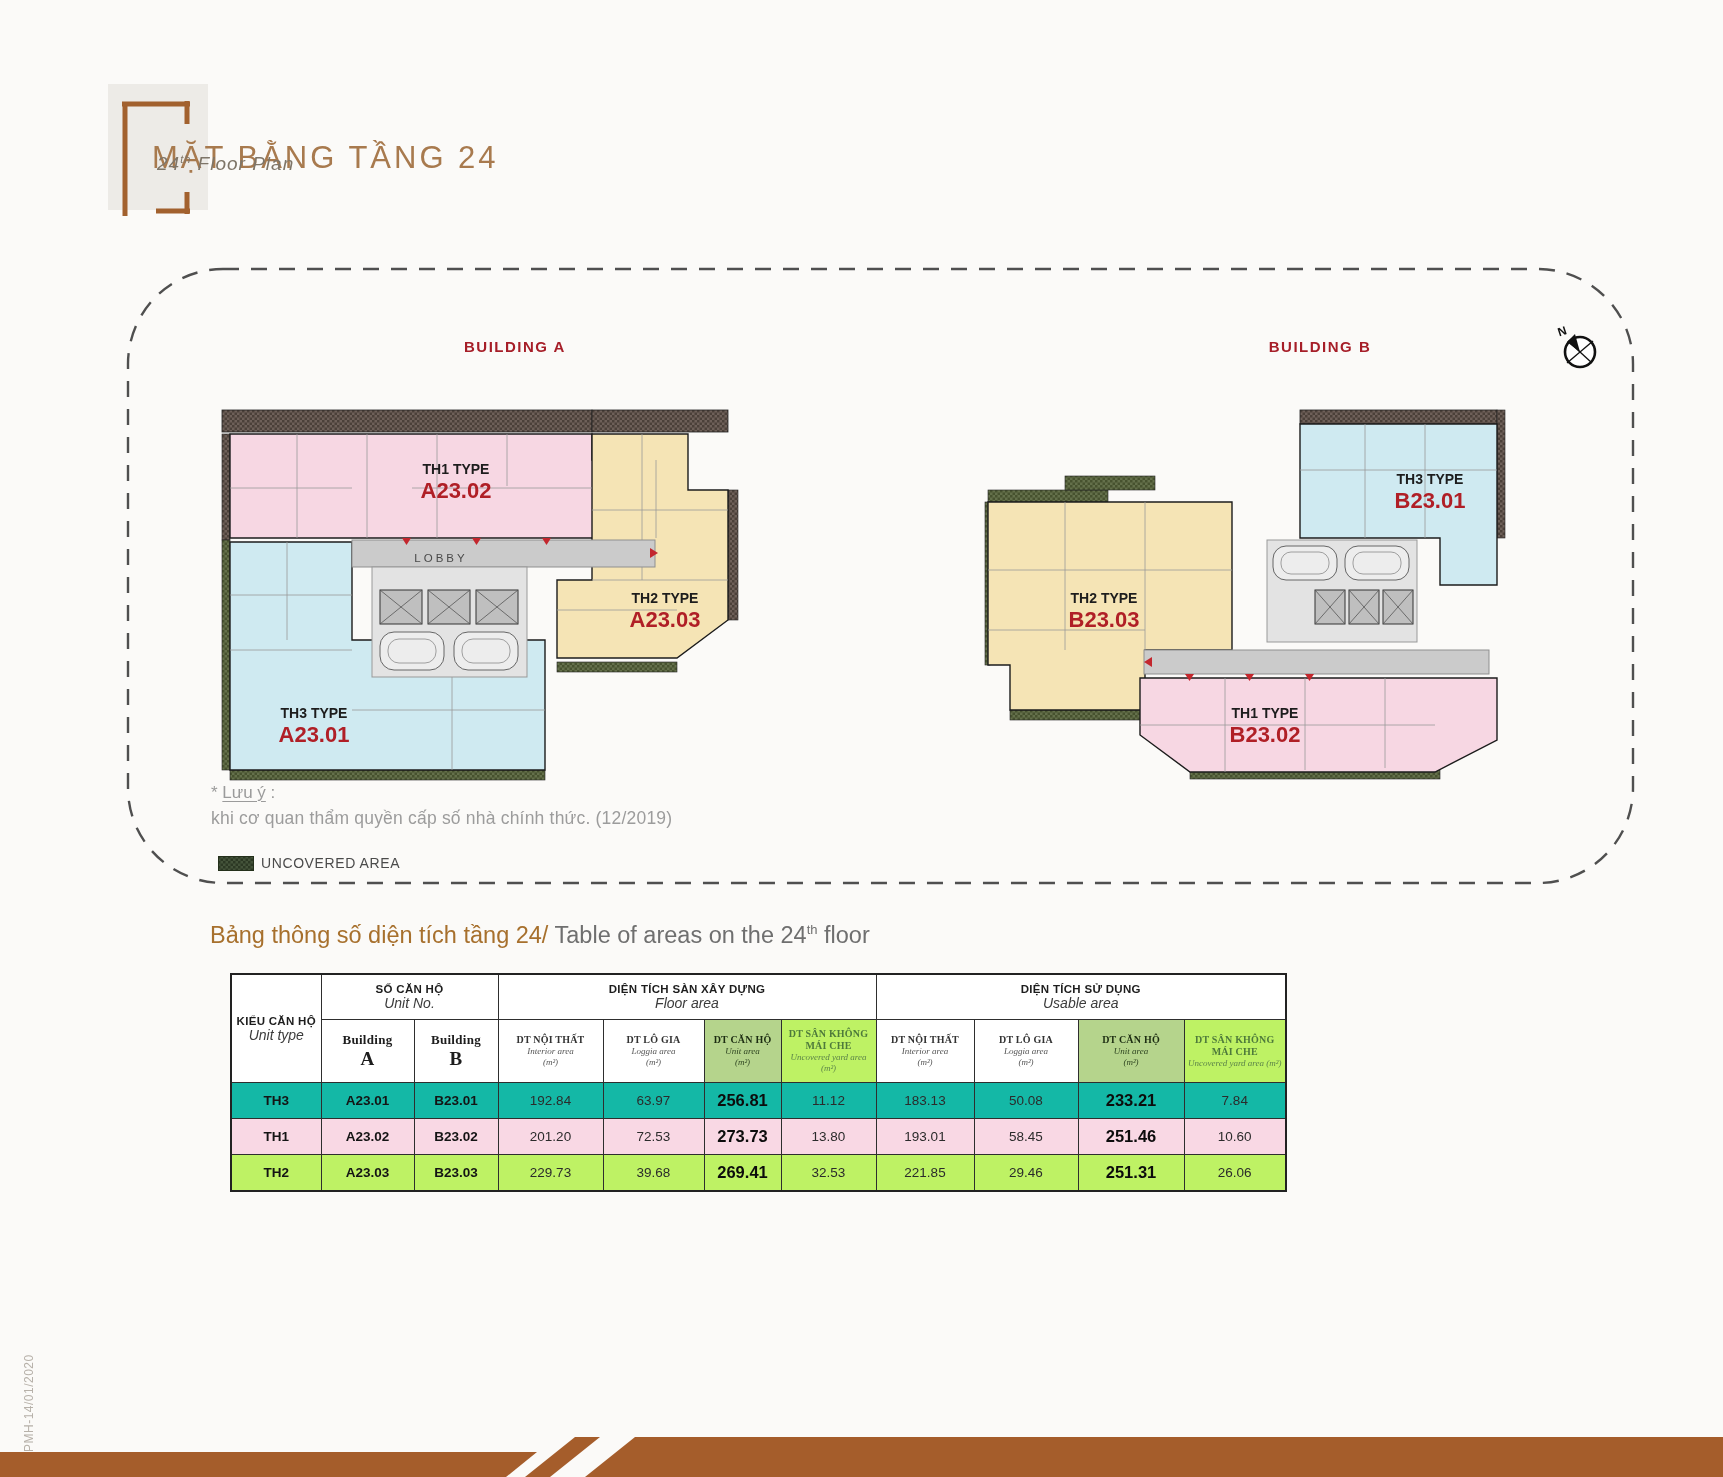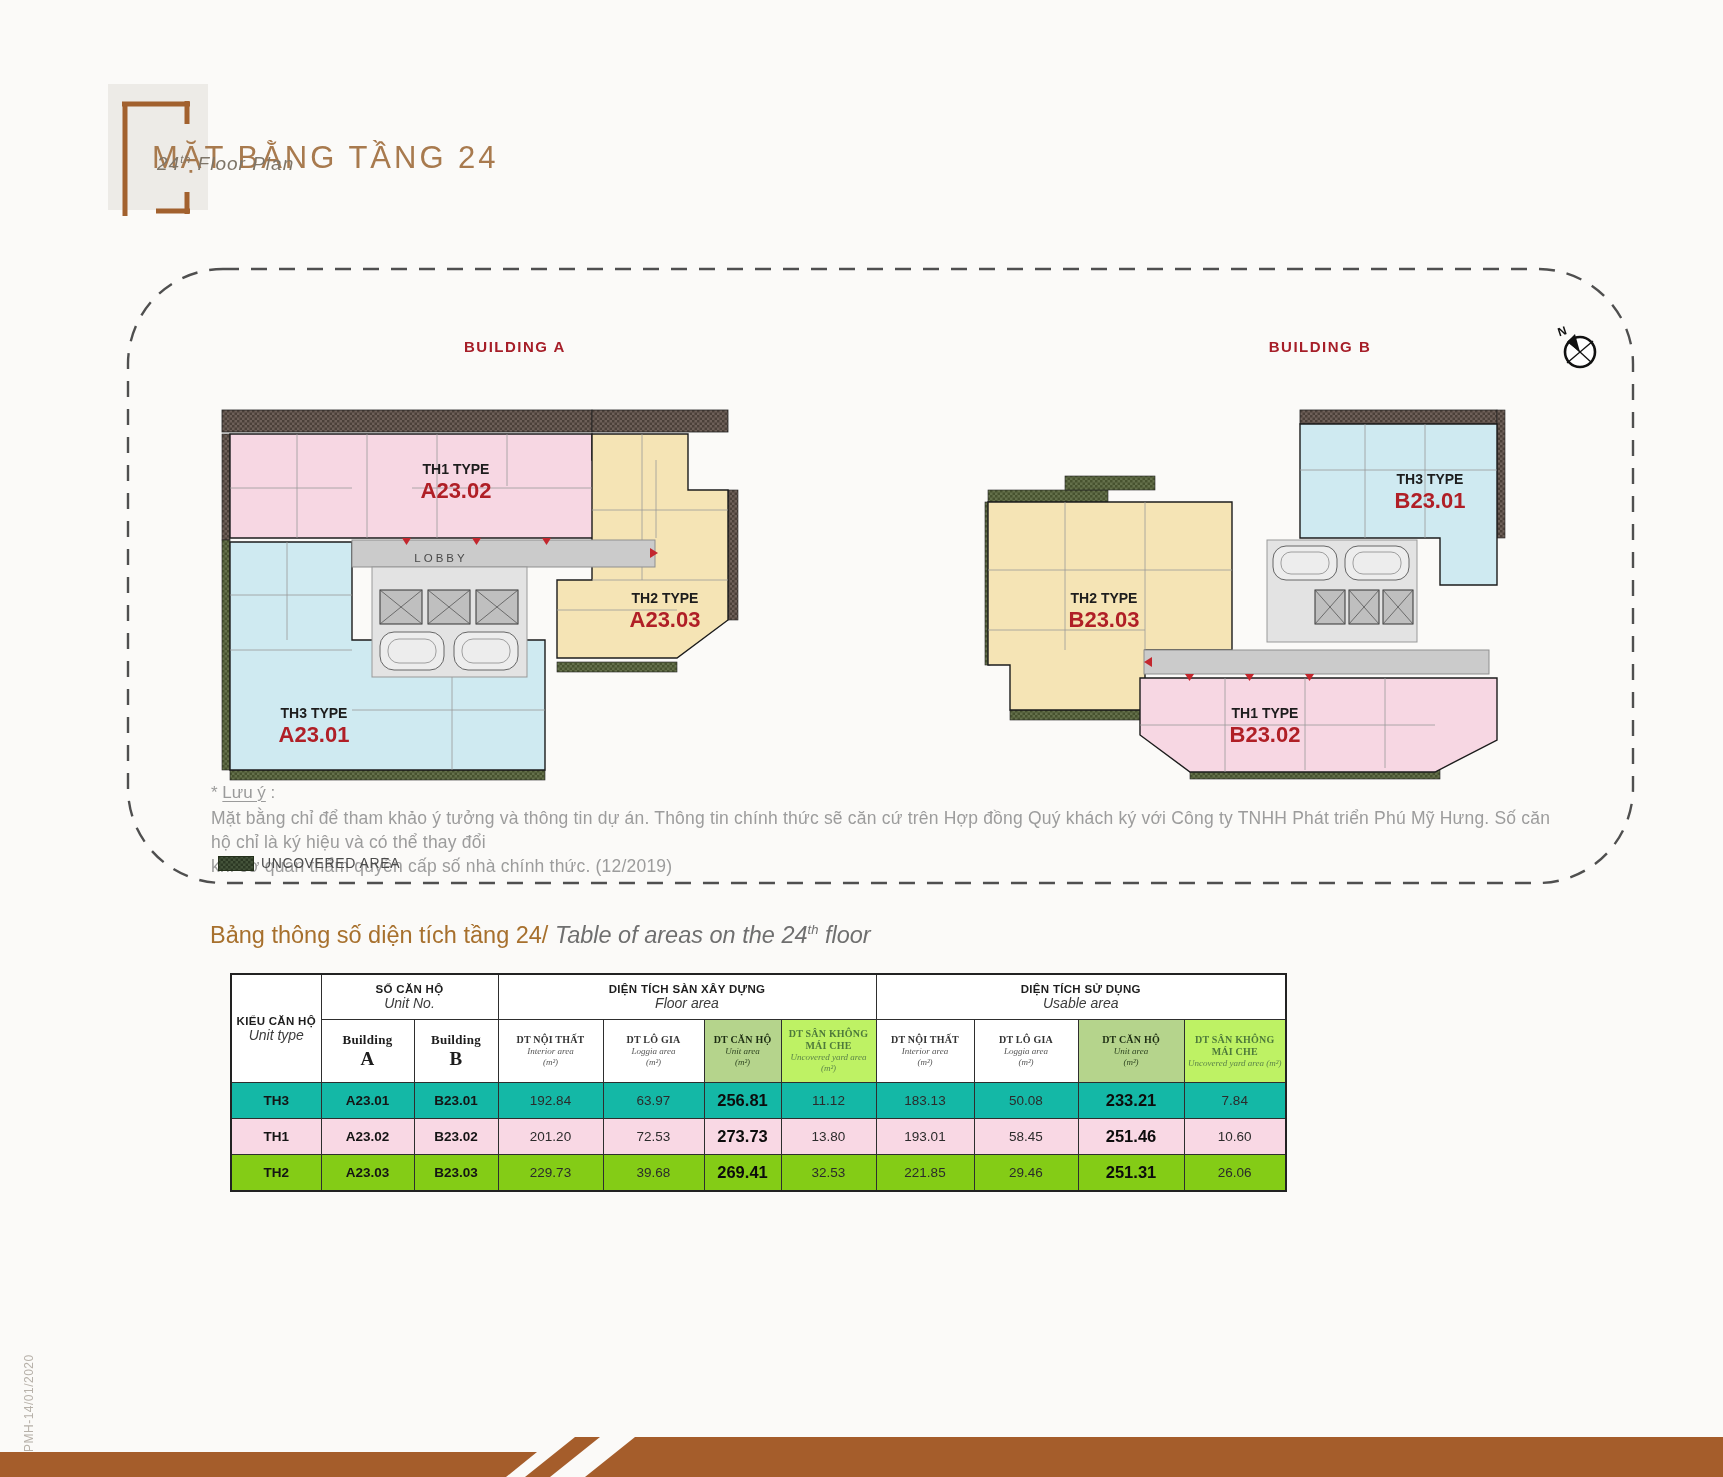--- a/index.html
+++ b/index.html
@@ -21,39 +21,39 @@
   
   .note-head{left:211px;top:783px;font-size:17px;color:#9b9b9b;}
   .note-head u{text-underline-offset:3px;}
   .note-body{left:211px;top:806px;width:1360px;font-size:17.5px;line-height:24px;color:#9c9c9c;letter-spacing:.2px;}
   .legend{left:218px;top:855px;display:flex;align-items:center;gap:7px;}
   .legend-label{font-size:14px;color:#4b4b4b;letter-spacing:.6px;}
 
   
   .table-title{left:210px;top:922px;font-size:23.5px;white-space:nowrap;}
   .table-title .vn{color:#a7702d;}
-  .table-title .en{color:#6f6f6f;font-style:italic;}
+  .table-title .en{color:#6f6f6f;}
   .table-title sup{font-size:13px;}
   table.areas{position:absolute;left:230px;top:973px;width:1055px;border-collapse:collapse;table-layout:fixed;
               background:#fff;}
   table.areas th,table.areas td{border:1px solid #2e2e2e;padding:8px 2px;text-align:center;vertical-align:middle;}
   table.areas{border:2px solid #222;}
   .h-vn{font-size:11.5px;font-weight:bold;color:#1d1d1d;letter-spacing:.3px;}
   .h-en{font-size:14px;font-style:italic;color:#3c3c3c;font-weight:normal;}
   .s-vn{font-size:10px;font-weight:bold;color:#333;letter-spacing:.2px;line-height:12px;}
   .s-en{font-size:9px;font-style:italic;color:#555;font-weight:normal;line-height:11px;}
   th.green{background:#b5d48c;}
   th.green .s-vn{color:#1d2d12;}
   th.green .s-en{color:#2e4420;}
   th.pgreen{background:#bef264;}
   th.pgreen .s-vn{color:#4e7a3b;}
   th.pgreen .s-en{color:#5c8449;}
   tr.r1{height:40px;} tr.r2{height:60px;font-family:Liberation Serif, serif;}
   tr.data{height:22px;}
-  tr.row-th3{background:#14b8a6;} tr.row-th1{background:#f9d8e4;} tr.row-th2{background:#84cc16;margin-top:22px;}
+  tr.row-th3{background:#14b8a6;} tr.row-th1{background:#f9d8e4;} tr.row-th2{background:#bef264;margin-top:22px;}
   td{font-size:13.5px;color:#2b2b2b;}
   td.bold{font-weight:bold;font-size:13.5px;color:#141414;}
   td.em{font-weight:bold;font-size:16.5px;color:#0c0c0c;}
 
   
   .side-code{left:22px;top:1452px;transform:rotate(-90deg);transform-origin:left top;
              font-size:12px;color:#b7b1a9;letter-spacing:.5px;white-space:nowrap;}
 </style>
 </head>
 <body>
@@ -225,21 +225,20 @@
       </g>
       <g text-anchor="middle">
         <text x="280" y="308" font-size="14" font-weight="bold" fill="#1d1d1d">TH1 TYPE</text>
         <text x="280" y="332" font-size="22" font-weight="bold" fill="#b01f26">B23.02</text>
       </g>
     </g>
   </svg>
 
   <div class="abs note-head"><span>* </span><u>Lưu ý</u><span> :</span></div>
   <div class="abs note-body">
-    <div>Mặt bằng chỉ để tham khảo ý tưởng và thông tin dự án. Thông tin chính thức sẽ căn cứ trên Hợp đồng Quý khách ký với Công ty TNHH Phát triển Phú Mỹ Hưng. Số căn hộ chỉ là ký hiệu và có thể thay đổi</div>
     <div>khi cơ quan thẩm quyền cấp số nhà chính thức. (12/2019)</div>
   </div>
 
   <div class="abs legend">
     <svg width="36" height="15">
       <defs>
         <pattern id="pLeg" width="5" height="5" patternUnits="userSpaceOnUse">
           <rect width="5" height="5" fill="#44533a"></rect>
           <rect width="2.5" height="2.5" fill="#2c3824"></rect>
           <rect x="2.5" y="2.5" width="2.5" height="2.5" fill="#2c3824"></rect>

